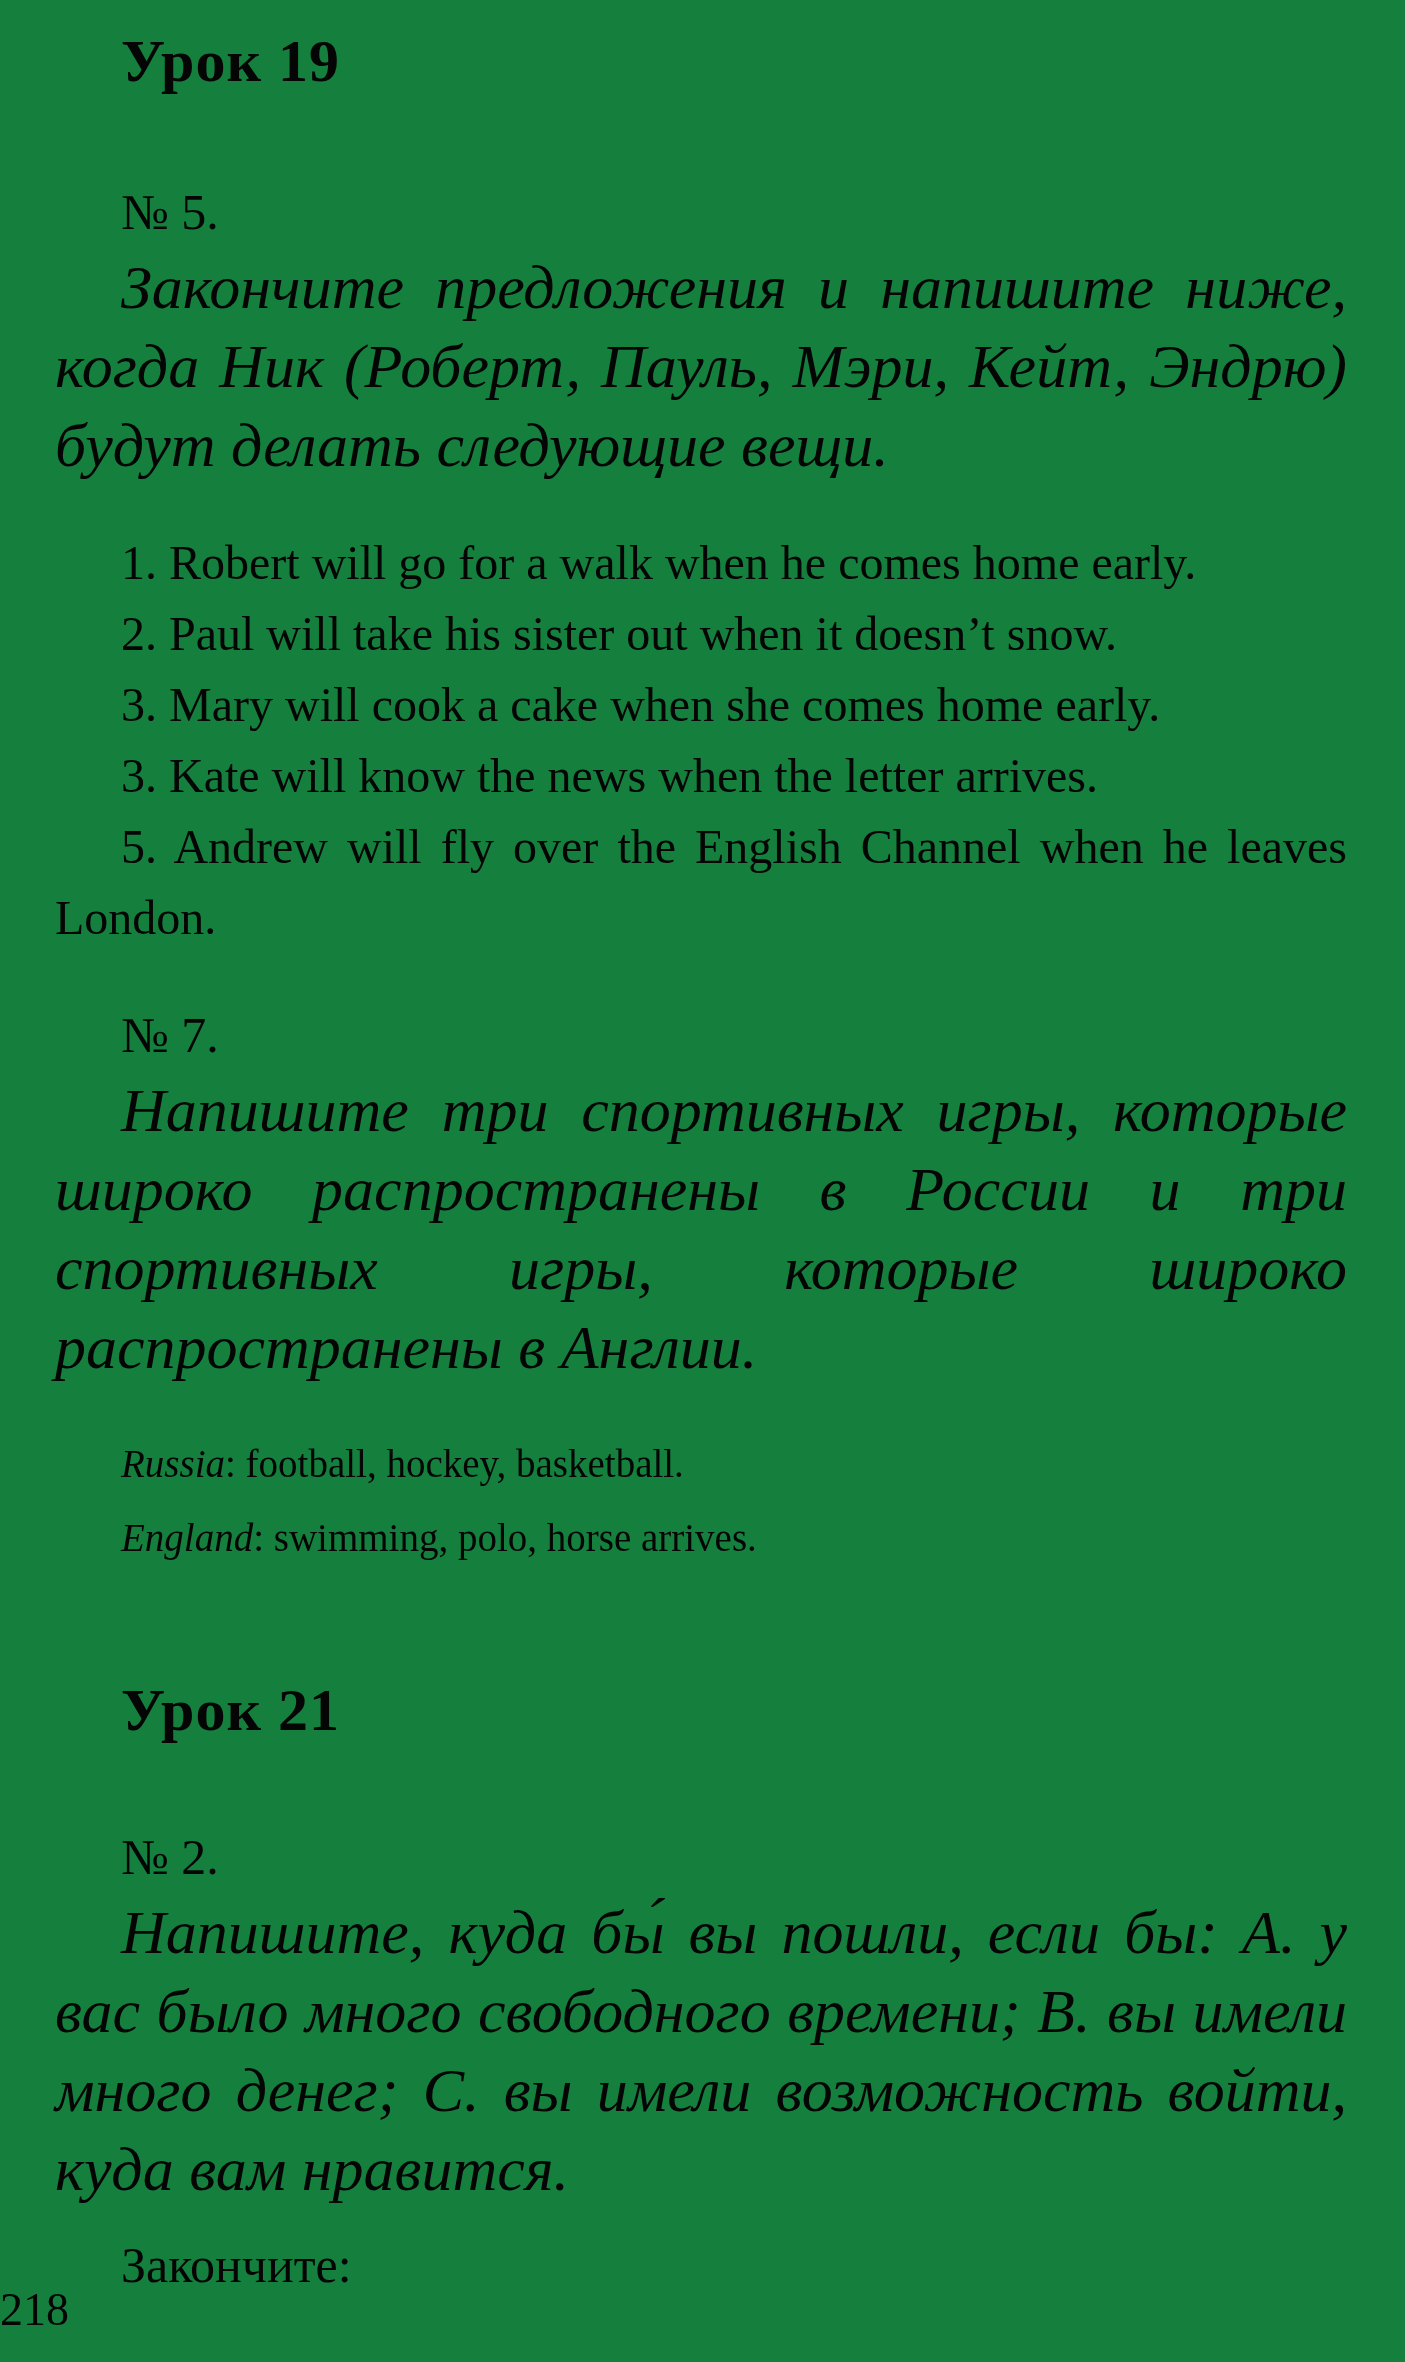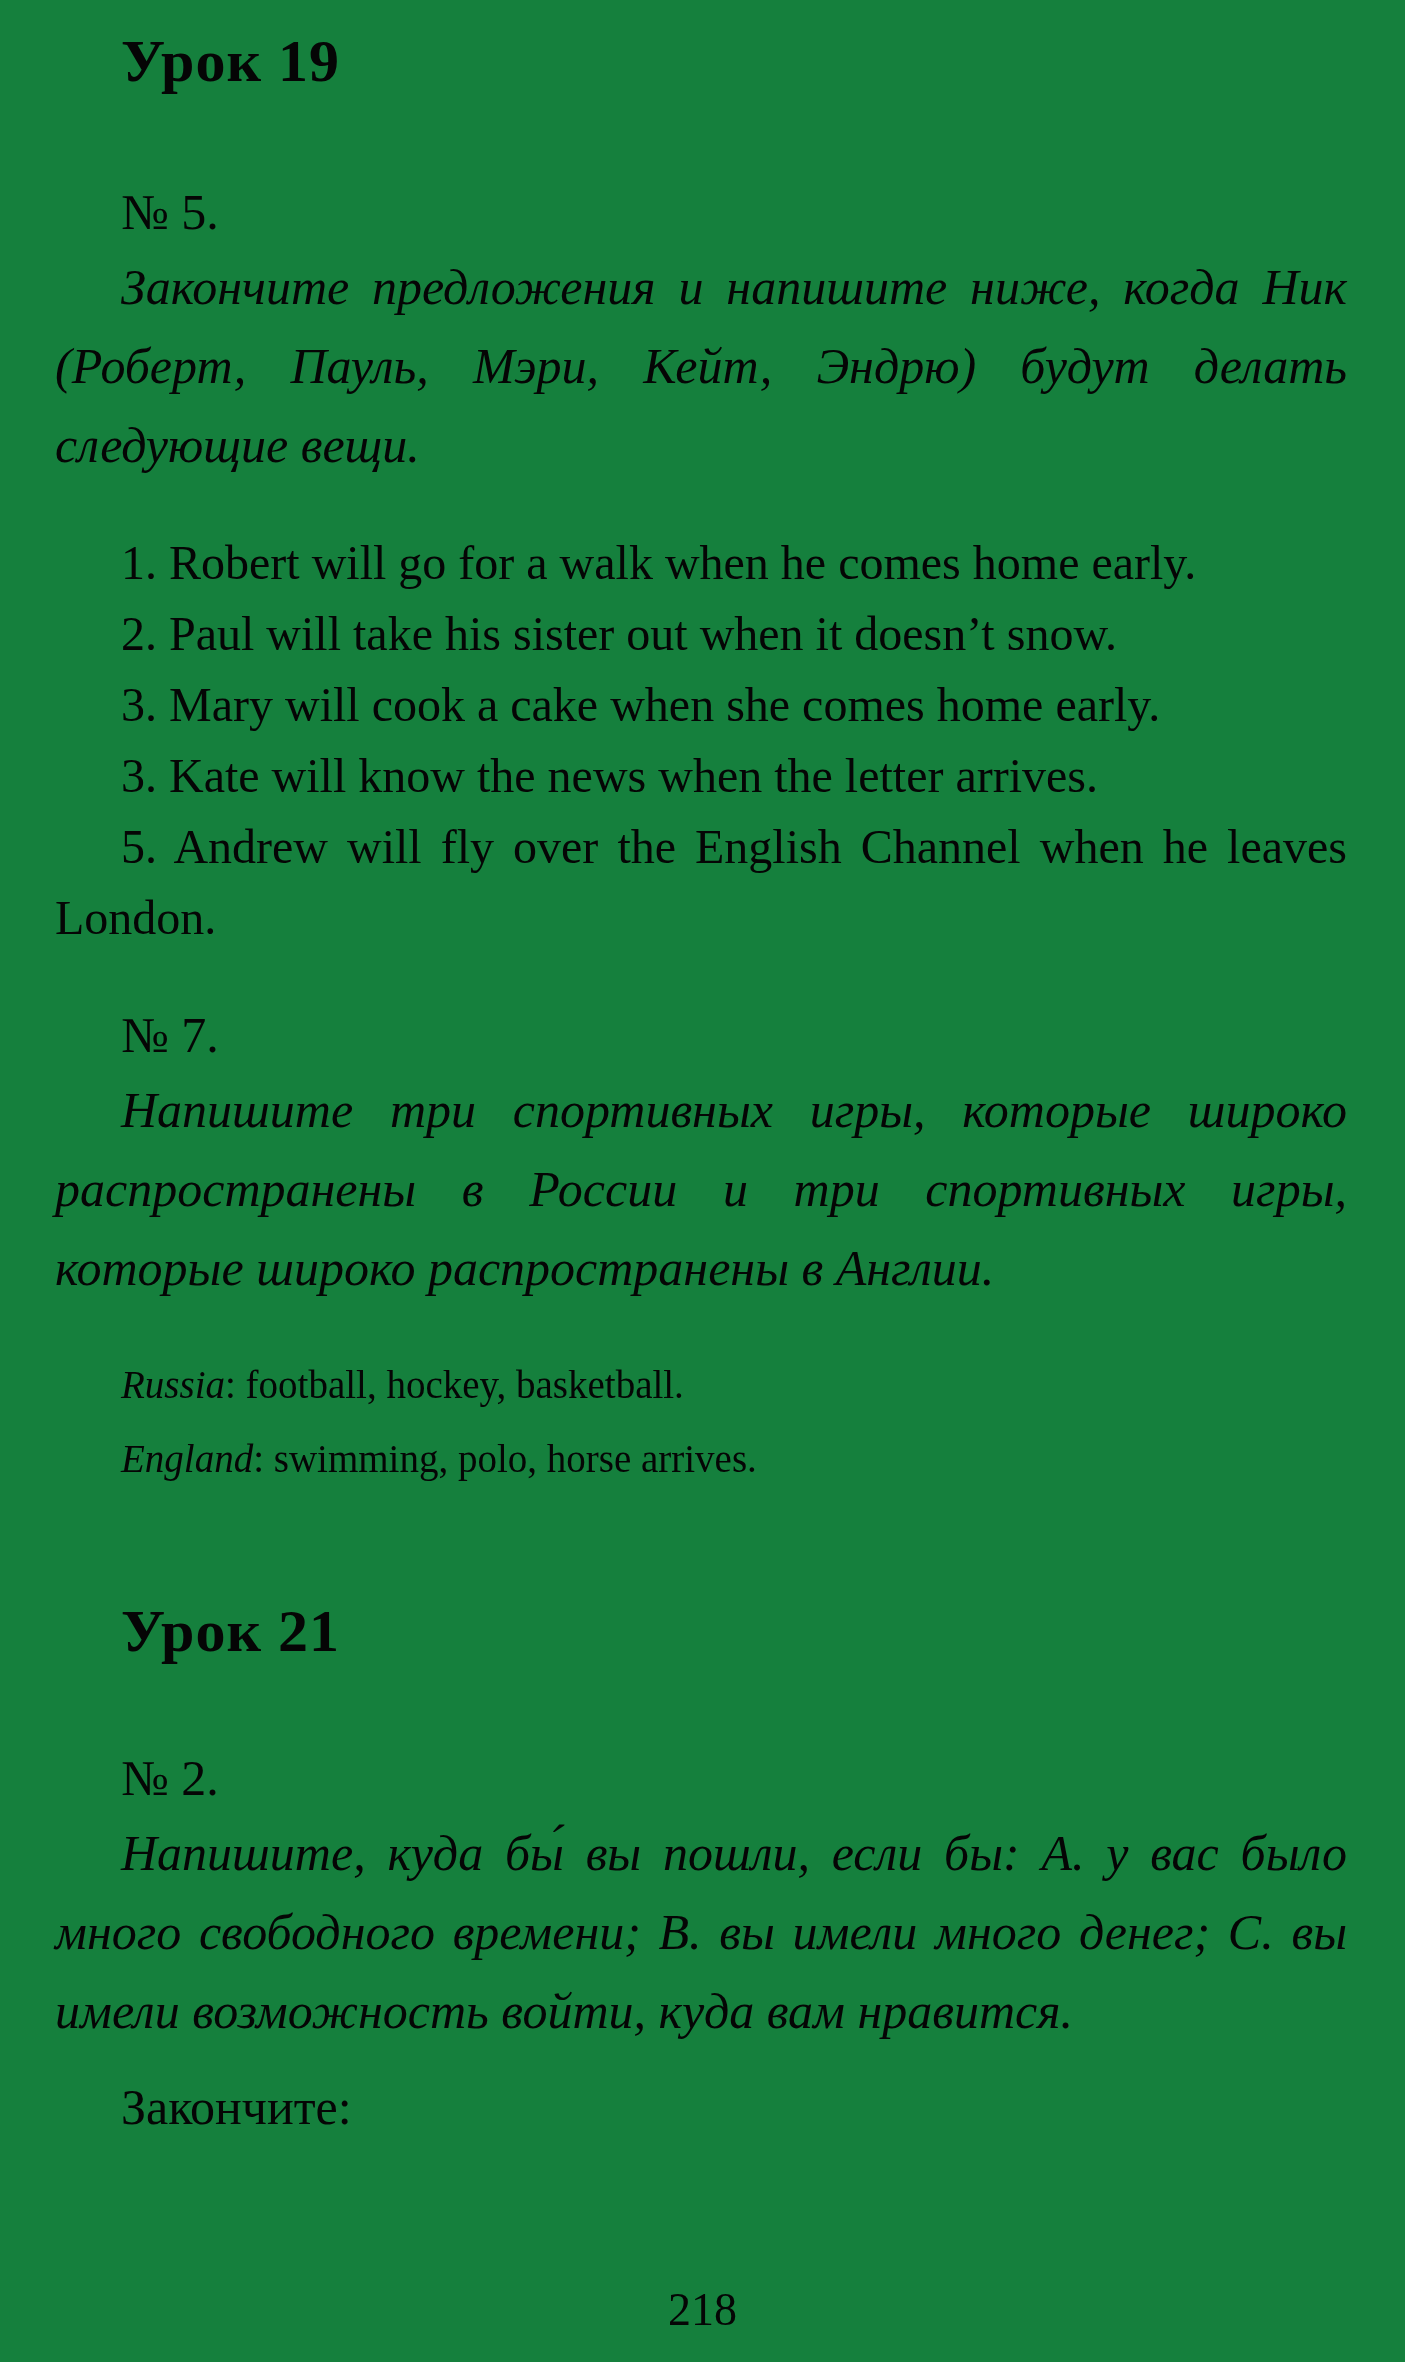--- a/index.html
+++ b/index.html
@@ -35,21 +35,21 @@
     margin: 92px 0 0 66px;
   }
   .ex-number.seven {
     margin-top: 54px;
   }
   .ex-number.two {
     margin-top: 88px;
   }
   .task {
     font-style: italic;
-    font-size: 50px;
+    font-size: 62px;
     line-height: 79px;
     text-align: justify;
     text-indent: 66px;
     margin: 8px 0 0 0;
   }
   .answers {
     margin-top: 42px;
   }
   .answers p {
     font-size: 48px;
@@ -73,21 +73,20 @@
   .example-label {
     font-size: 50px;
     line-height: 56px;
     margin: 28px 0 0 66px;
   }
   .page-number {
     position: absolute;
     left: 0;
     right: 0;
     bottom: 26px;
-    text-align: center;
     font-size: 46px;
   }
 </style>
 </head>
 <body>
 
 <div class="page">
 
   <h1 class="lesson-title">Урок 19</h1>
 

